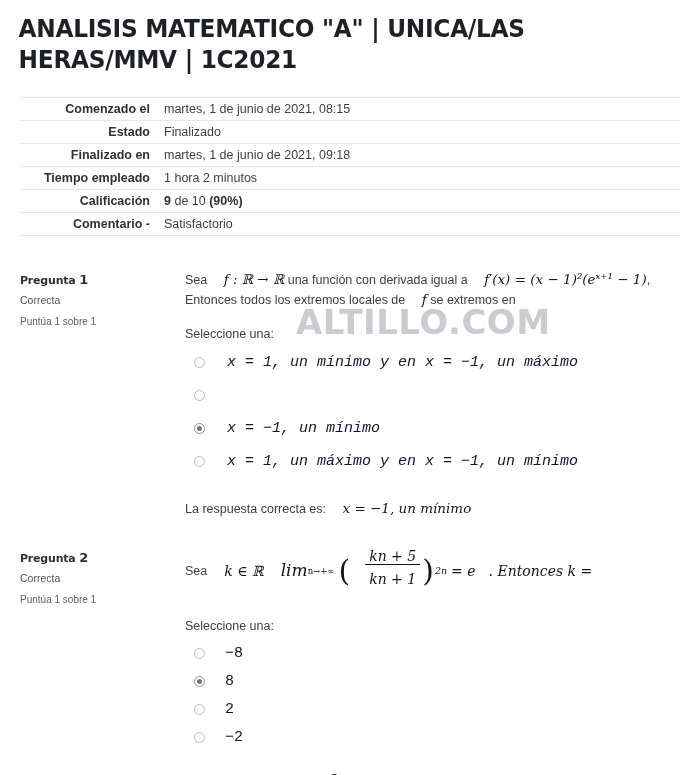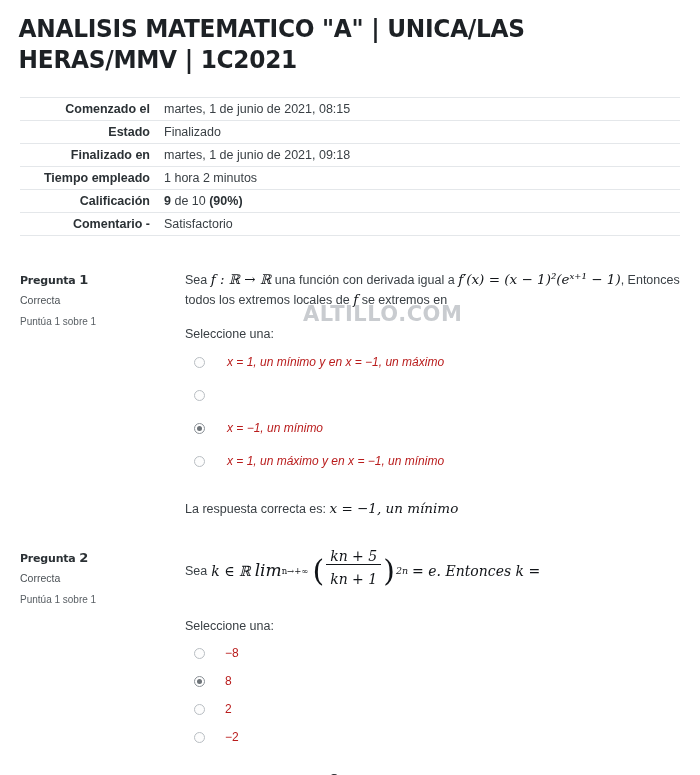--- a/index.html
+++ b/index.html
@@ -112,21 +112,21 @@
   .q-text {
     font-size: 12.5px;
     line-height: 1.45;
     color: #3a4045;
   }
   .mathy {
     font-family: "DejaVu Serif", serif;
     font-size: 13.5px;
     color: #111418;
   }
-  .mi { font-style: italic; }
+  .mi { font-style: italic; margin-left: 13px; }
 
   .select-one {
     font-size: 12.5px;
     color: #3a4045;
     margin-top: 18px;
   }
 
   .options {
     margin-top: 8px;
     list-style: none;
@@ -158,43 +158,43 @@
     position: absolute;
     left: 2px;
     top: 2px;
     width: 5px;
     height: 5px;
     border-radius: 50%;
     background: #6d7378;
   }
   .option-text {
     margin-left: 22px;
-    font-family: Liberation Sans, sans-serif;
-    font-size: 12px;
-    color: #b91c1c;
+    font-family: Liberation Mono, monospace;
+    font-size: 15px;
+    color: #0f172a;
   }
   #q2 .option-text { margin-left: 20px; }
   #q2 .option { height: 24px; margin-bottom: 4px; }
 
   .correct-answer {
     margin-top: 26px;
     font-size: 12.5px;
     color: #3a4045;
   }
   .correct-answer .mathy { font-size: 13.5px; }
   .ca-bold { font-weight: bold; font-family: "DejaVu Serif", serif; font-size: 13.5px; color:#111418;}
 
   
   .watermark {
     position: absolute;
-    left: 303px;
+    left: 296px;
     top: 302px;
     font-family: "DejaVu Sans", sans-serif;
     font-weight: bold;
-    font-size: 21px;
+    font-size: 34px;
     letter-spacing: 0.5px;
     color: #c9ccd0;
     pointer-events: none;
     user-select: none;
   }
 
   
   .lim-wrap {
     display: inline-flex;
     align-items: center;

